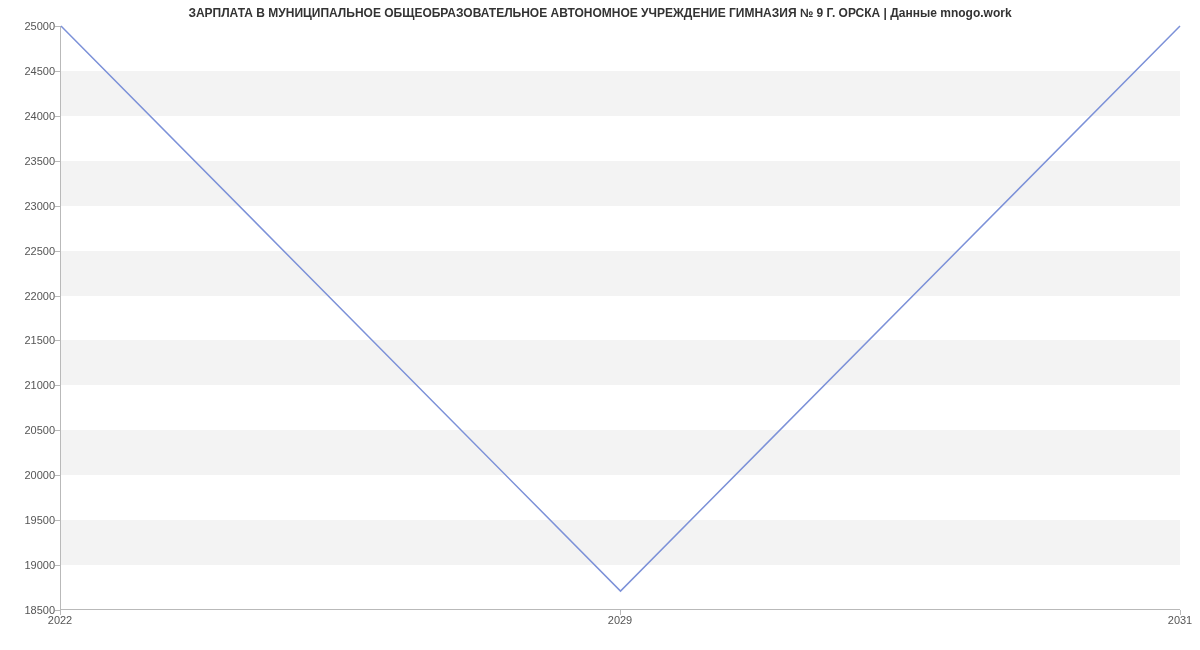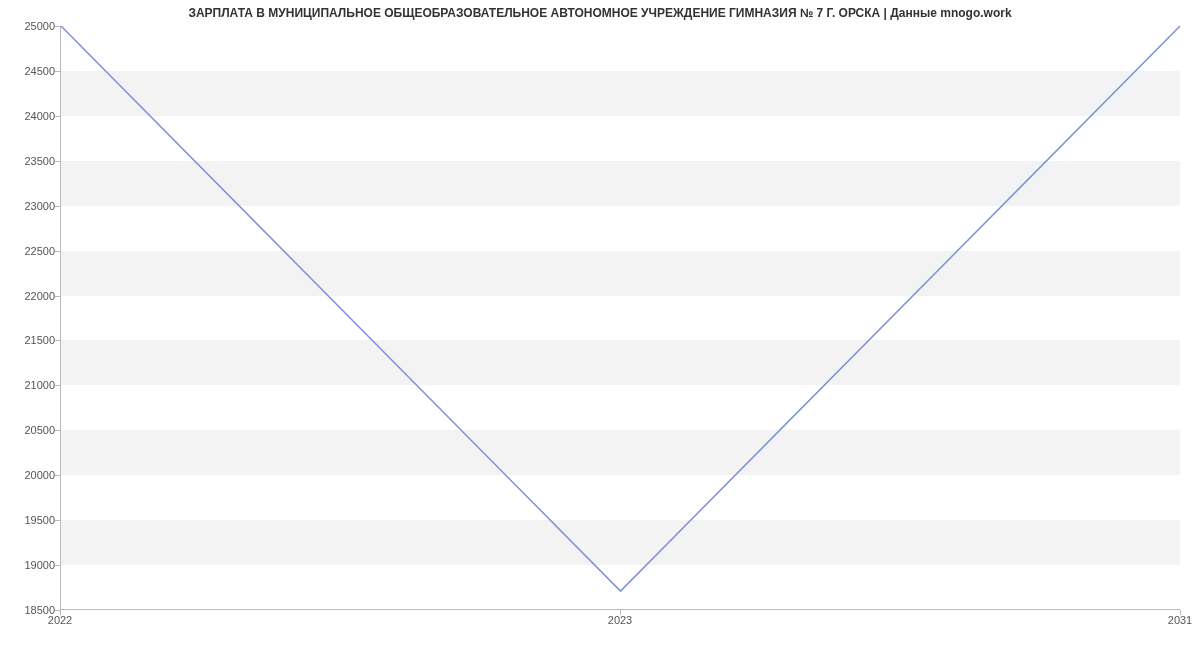--- a/index.html
+++ b/index.html
@@ -80,21 +80,21 @@
     width: 100%;
     height: 100%;
     overflow: visible;
   }
 </style>
 </head>
 <body>
 
 <div class="chart-wrap">
 
-  <div class="title">ЗАРПЛАТА В МУНИЦИПАЛЬНОЕ ОБЩЕОБРАЗОВАТЕЛЬНОЕ АВТОНОМНОЕ УЧРЕЖДЕНИЕ ГИМНАЗИЯ № 7 Г. ОРСКА | Данные mnogo.work</div>
+  <div class="title">ЗАРПЛАТА В МУНИЦИПАЛЬНОЕ ОБЩЕОБРАЗОВАТЕЛЬНОЕ АВТОНОМНОЕ УЧРЕЖДЕНИЕ ГИМНАЗИЯ № 9 Г. ОРСКА | Данные mnogo.work</div>
 
   <div class="plot">
 
     <div class="band" style="top: 494.154px; height: 44.9231px;"></div>
       <div class="band" style="top: 404.308px; height: 44.9231px;"></div>
       <div class="band" style="top: 314.462px; height: 44.9231px;"></div>
       <div class="band" style="top: 224.615px; height: 44.9231px;"></div>
       <div class="band" style="top: 134.769px; height: 44.9231px;"></div>
       <div class="band" style="top: 44.9231px; height: 44.9231px;"></div>
       <svg class="line" preserveAspectRatio="none" viewBox="0 0 1120 584">
@@ -125,17 +125,17 @@
     <div class="tick-y" style="top: 160.769px; left: -15px;">23500</div>
     <div class="tickmark-y" style="top: 160.769px;"></div>
     <div class="tick-y" style="top: 115.846px; left: -15px;">24000</div>
     <div class="tickmark-y" style="top: 115.846px;"></div>
     <div class="tick-y" style="top: 70.9231px; left: -15px;">24500</div>
     <div class="tickmark-y" style="top: 70.9231px;"></div>
     <div class="tick-y" style="top: 26px; left: -15px;">25000</div>
     <div class="tickmark-y" style="top: 26px;"></div>
     <div class="tick-x" style="left: 60px;">2022</div>
     <div class="tickmark-x" style="left: 60px;"></div>
-    <div class="tick-x" style="left: 620px;">2023</div>
+    <div class="tick-x" style="left: 620px;">2029</div>
     <div class="tickmark-x" style="left: 620px;"></div>
     <div class="tick-x" style="left: 1180px;">2031</div>
     <div class="tickmark-x" style="left: 1180px;"></div>
   </div>
 
 </body></html>

